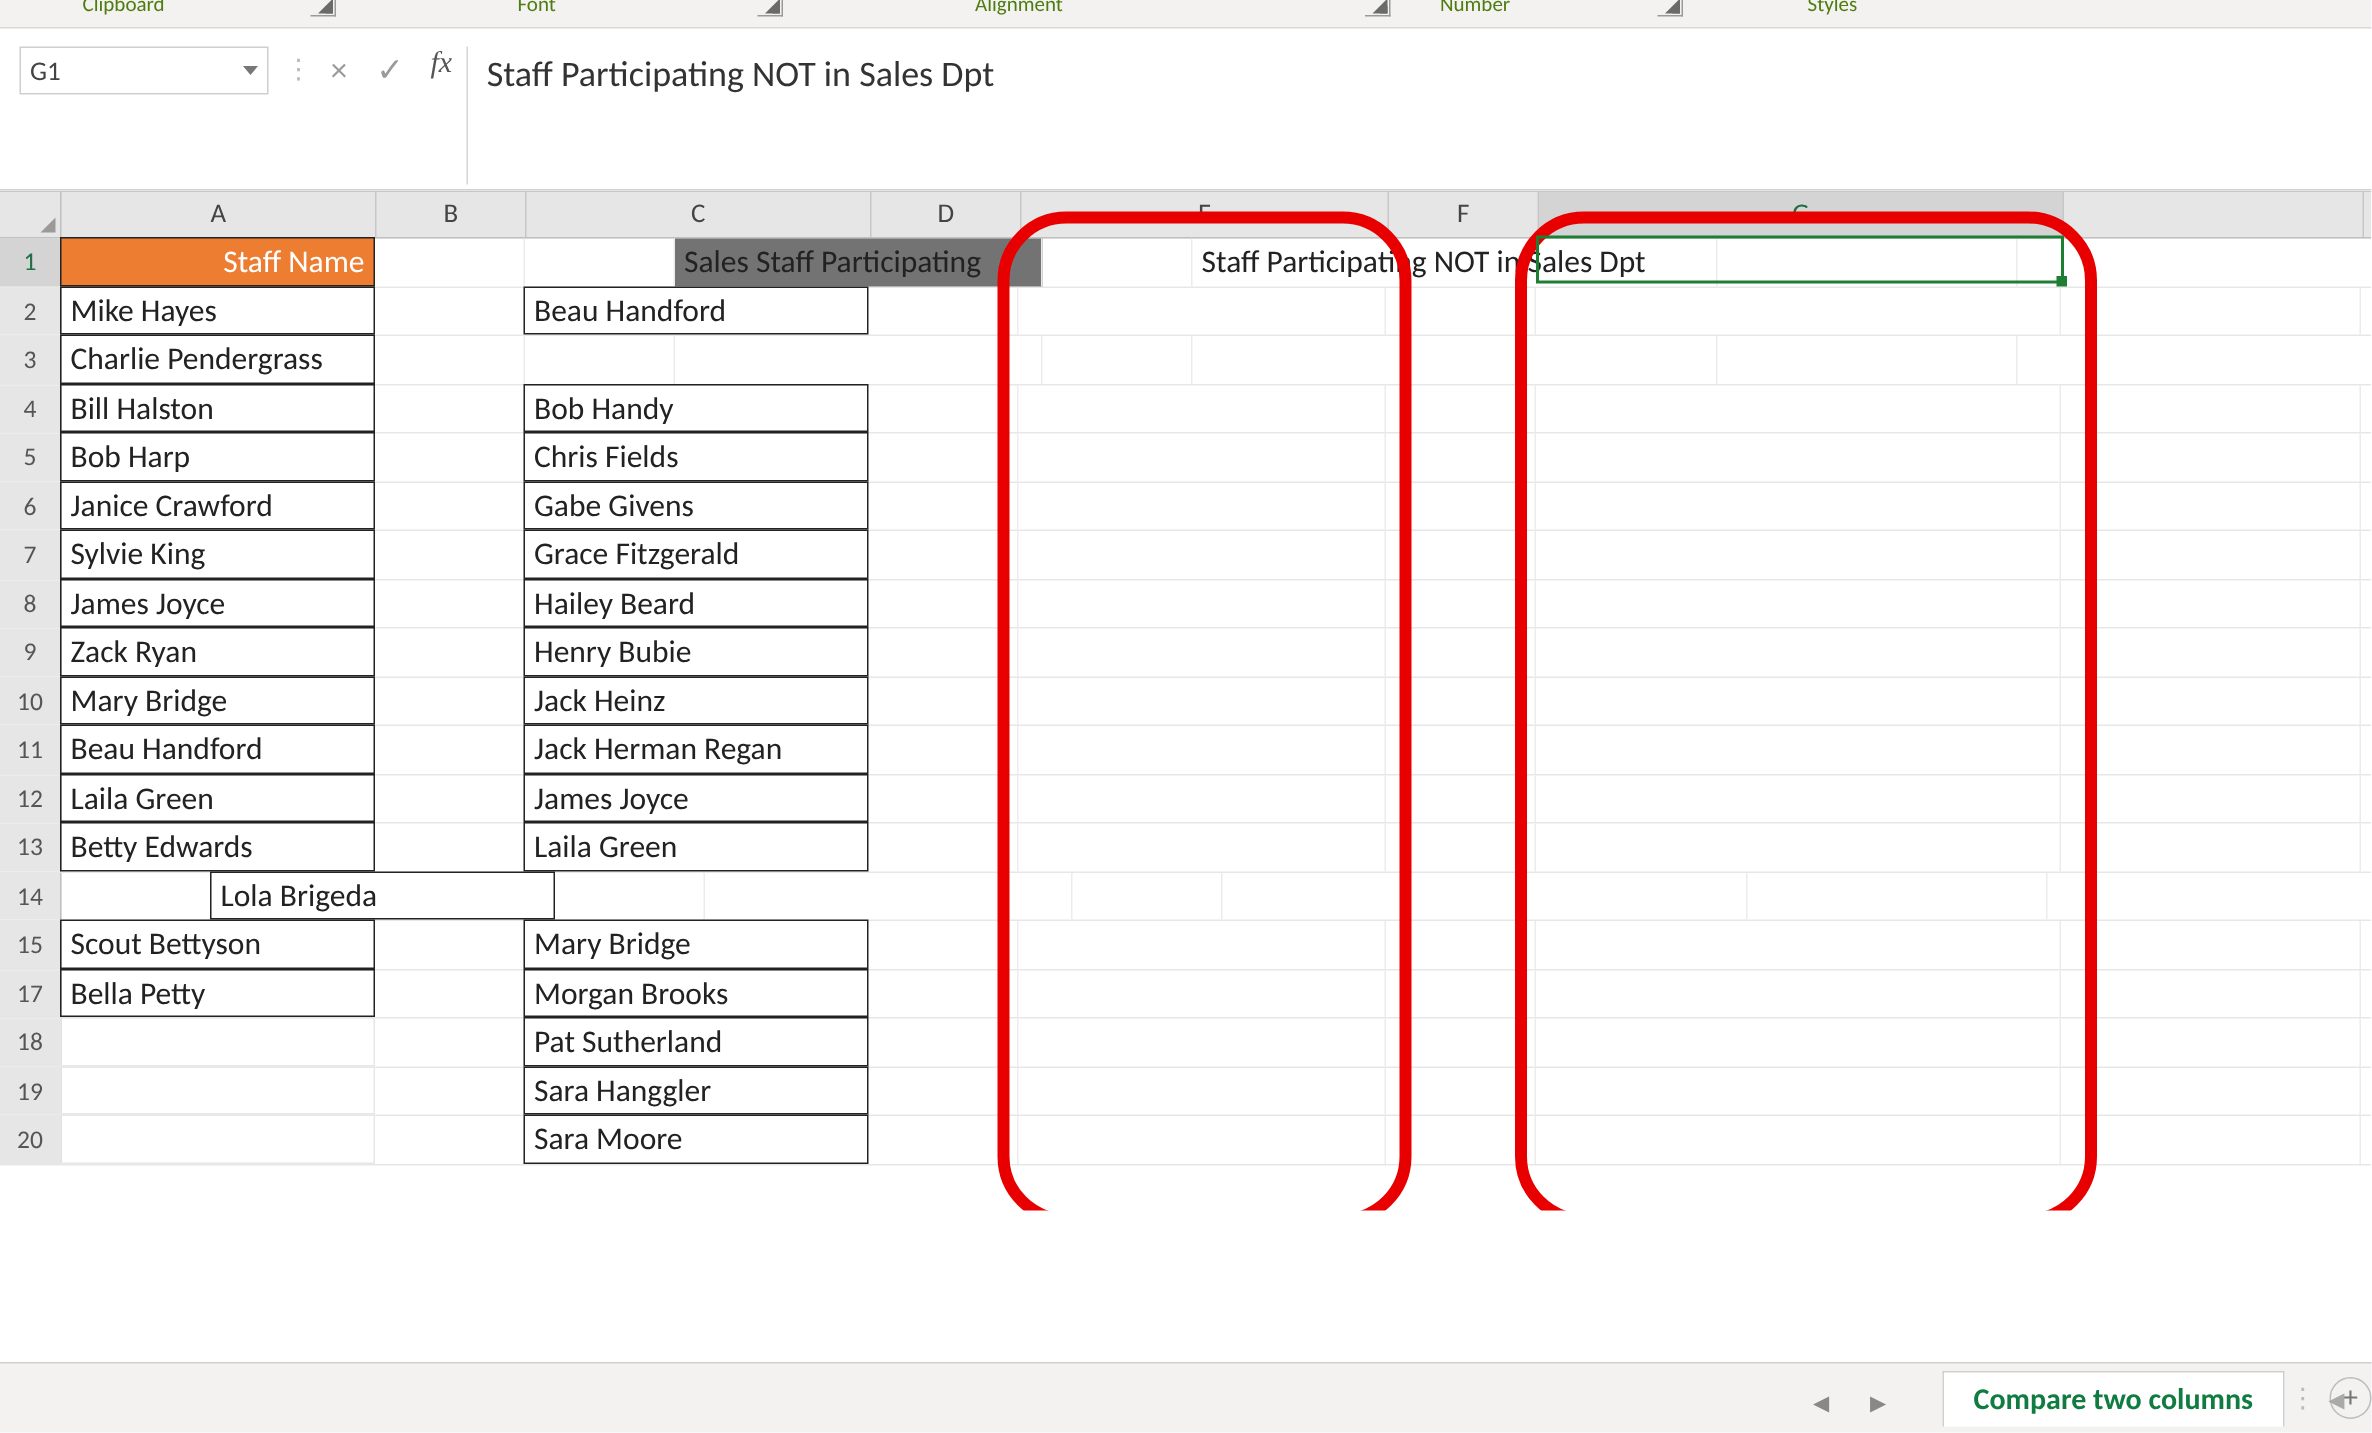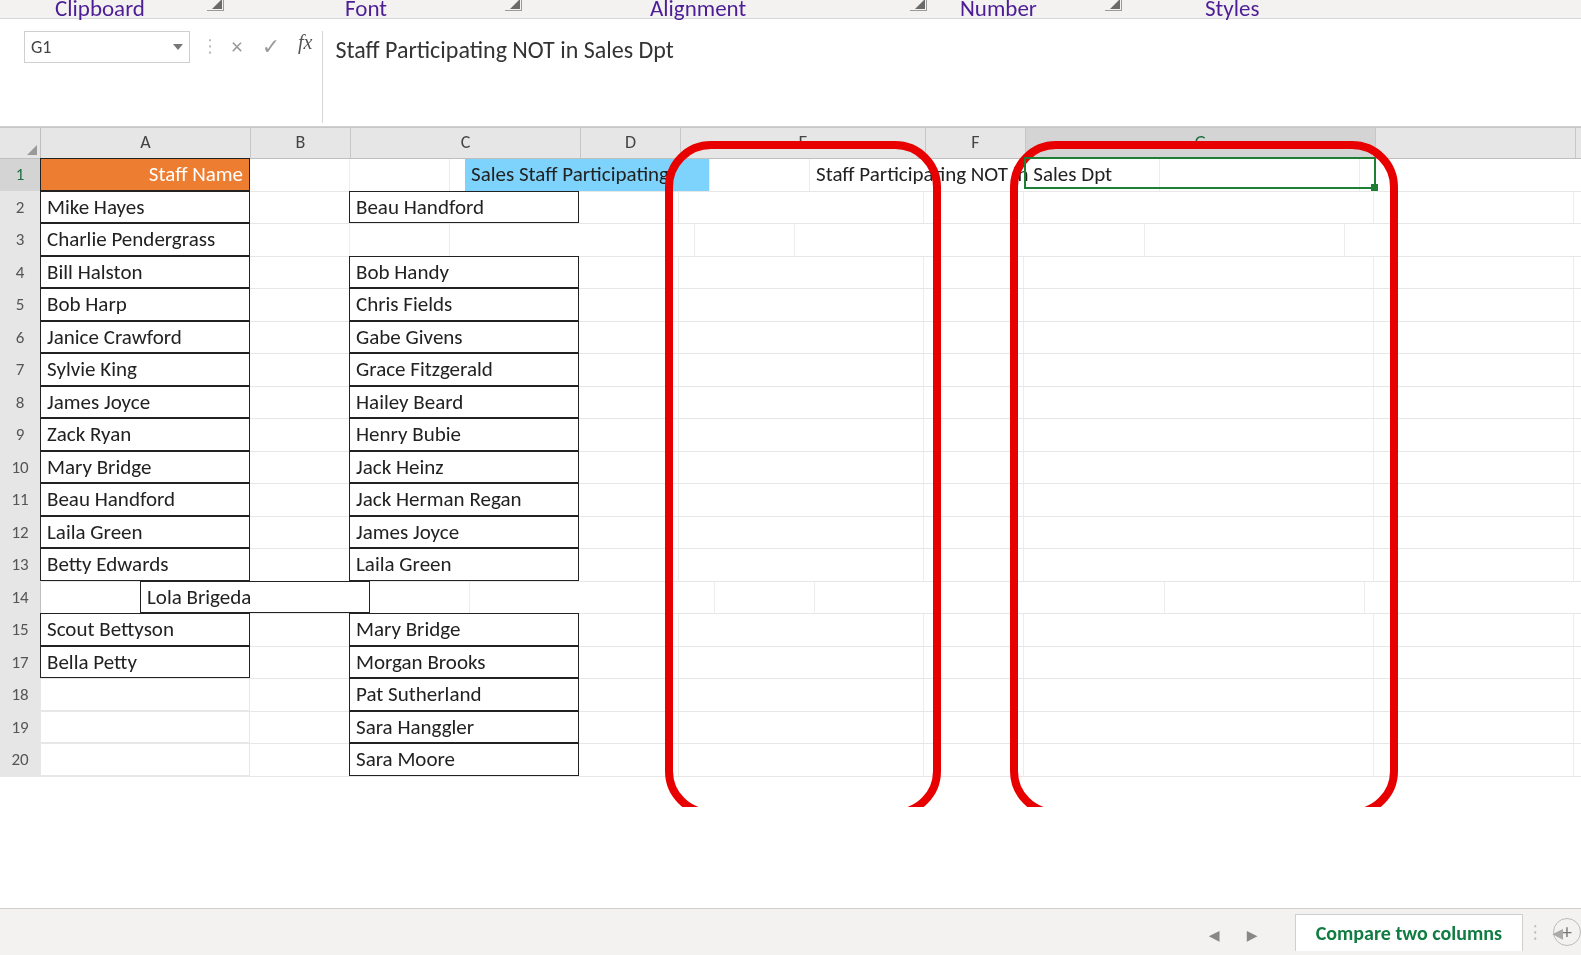--- a/index.html
+++ b/index.html
@@ -12,22 +12,22 @@
     width: 1581px;
     height: 955px;
     overflow: hidden;
   }
   
   .ribbon-shadow {
     height: 18px;
     background: #f3f2f1;
     display: flex;
     align-items: flex-start;
-    color: #4c1d95;
-    font-size: 23px;
+    color: #4d7c0f;
+    font-size: 14px;
     user-select: none;
     position: relative;
   }
   .ribbon-shadow span { position: absolute; top: -6px; }
   .r-clip { left: 55px; }
   .r-font { left: 345px; }
   .r-align { left: 650px; }
   .r-num  { left: 960px; }
   .r-style{ left: 1205px; }
   .dialog-launcher {
@@ -46,21 +46,21 @@
     border-right:5px solid #6a6a6a;
     border-bottom:5px solid #6a6a6a;
   }
 
   
   .formula-row {
     height: 95px;
     background: #fff;
     border-top: 1px solid #d7d7d7;
     border-bottom: 1px solid #d0d0d0;
-    padding-left: 24px;
+    padding-left: 13px;
     display: flex;
     align-items: flex-start;
     padding-top: 12px;
   }
   .name-box {
     width: 152px;
     height: 30px;
     background: #fff;
     border: 1px solid #cfcfcf;
     display: flex;
@@ -193,21 +193,21 @@
     line-height: 27px;
   }
   .cell.cA, .cell.cC { border:1px solid #222; margin-top:-1px; margin-left:-1px; }
   .cell.cB, .cell.cD, .cell.cF {  }
 
   .cell.orange {
     background:#ed7d31;
     color:#fff;
     text-align:right;
   }
-  .cell.pink { background:#7dd3fc;margin-left:15px; }
+  .cell.pink { background:#737373; }
 
   
   .active-cell-frame {
     position:absolute;
     border:2px solid #1e7e34;
     pointer-events:none;
     z-index:60;
     box-sizing: border-box;
   }
   .active-cell-frame .handle{

